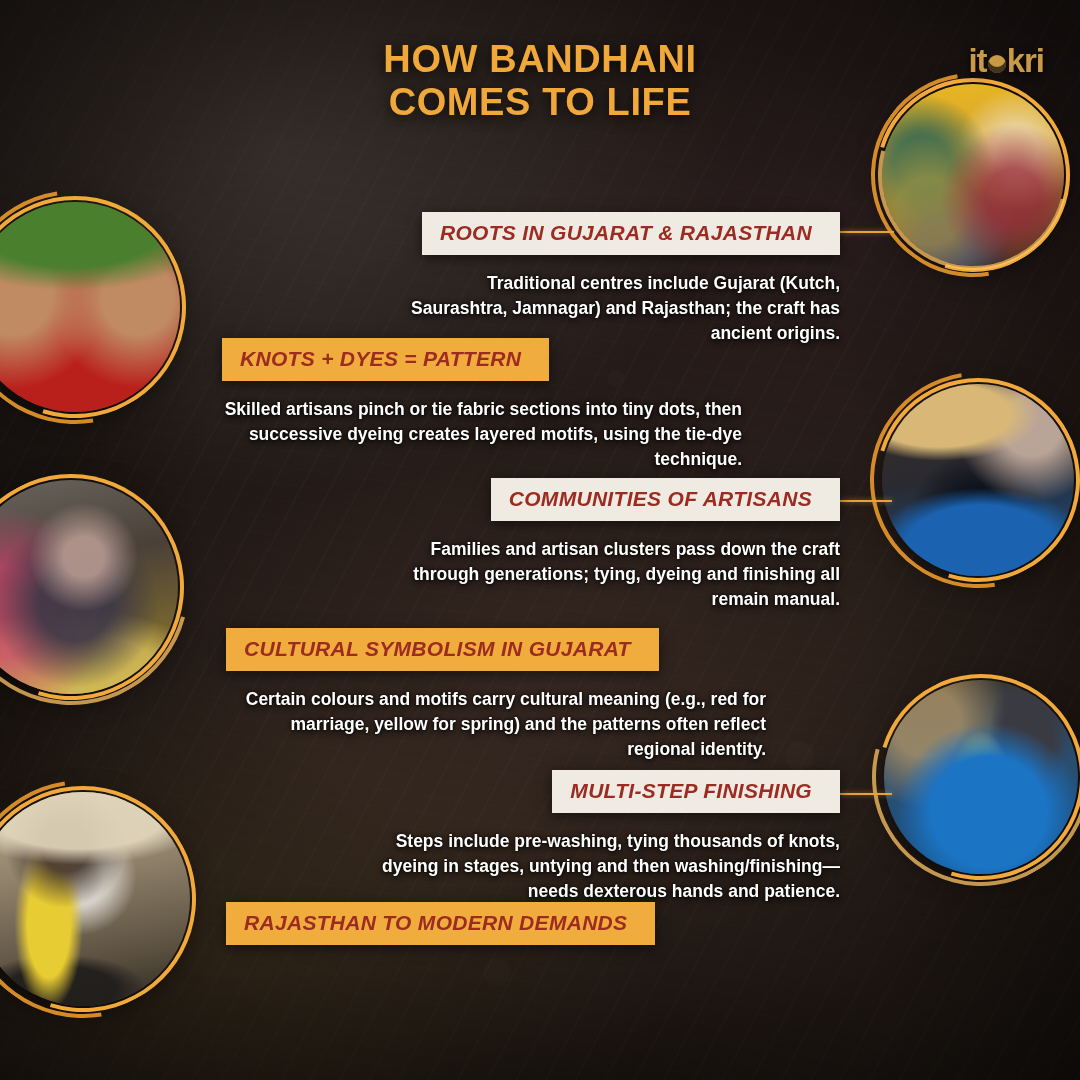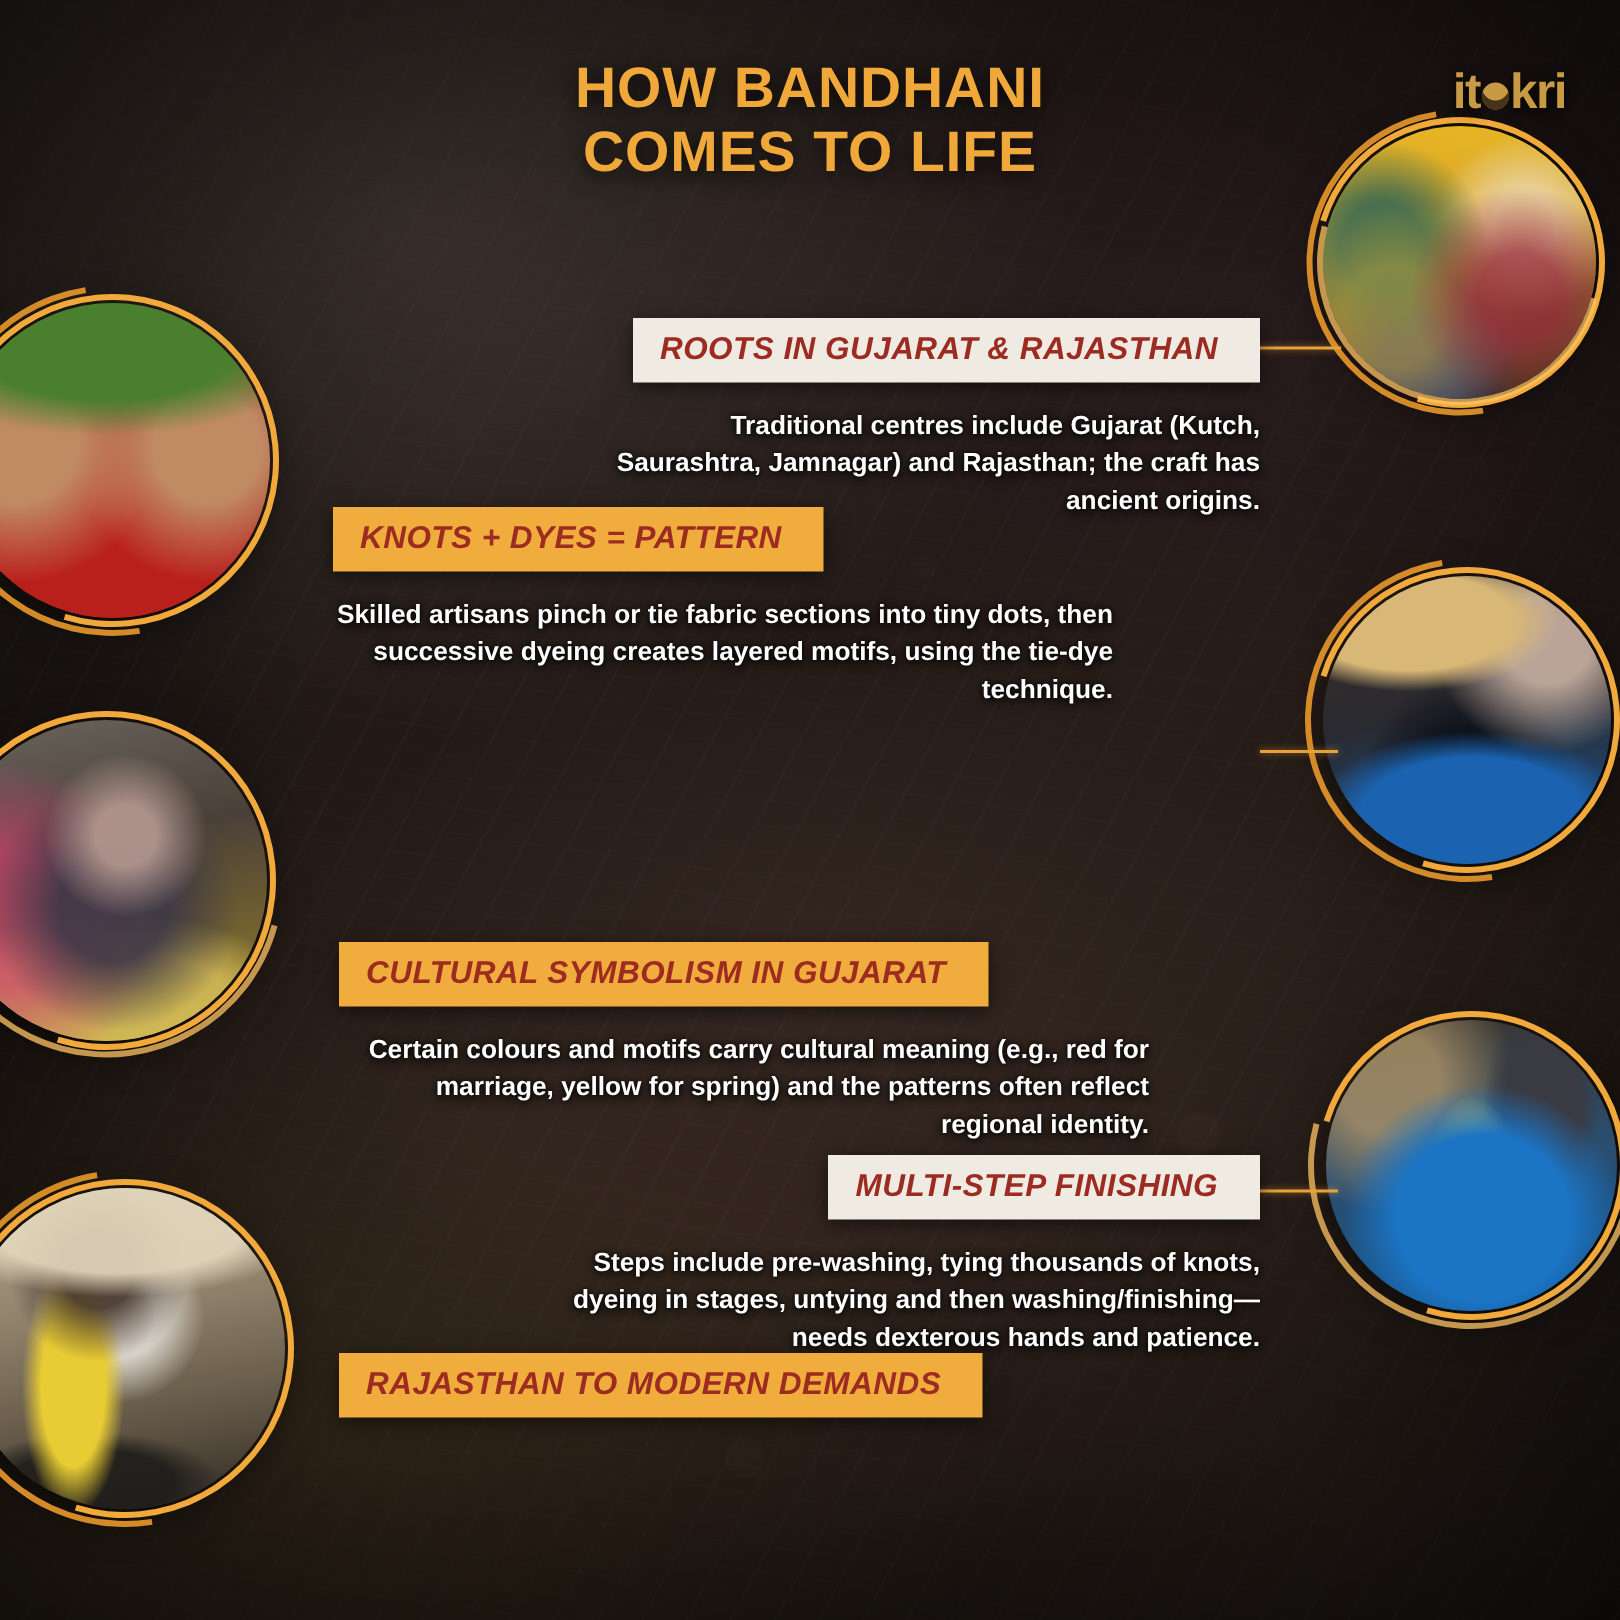--- a/index.html
+++ b/index.html
@@ -221,20 +221,24 @@
   <div class="row right-side" style="left:400px; top:212px; width:440px;">
     <span class="badge cream">ROOTS IN GUJARAT &amp; RAJASTHAN</span>
     <div class="body-text align-right">Traditional centres include Gujarat (Kutch, Saurashtra, Jamnagar) and Rajasthan; the craft has ancient origins.</div>
   </div>
 
   <div class="row" style="left:222px; top:338px; width:520px;">
     <span class="badge amber">KNOTS + DYES = PATTERN</span>
     <div class="body-text align-left">Skilled artisans pinch or tie fabric sections into tiny dots, then successive dyeing creates layered motifs, using the tie-dye technique.</div>
   </div>
 
+  <div class="row right-side" style="left:360px; top:478px; width:480px;">
+    <span class="badge cream">COMMUNITIES OF ARTISANS</span>
+    <div class="body-text align-right">Families and artisan clusters pass down the craft through generations; tying, dyeing and finishing all remain manual.</div>
+  </div>
 
   <div class="row" style="left:226px; top:628px; width:540px;">
     <span class="badge amber">CULTURAL SYMBOLISM IN GUJARAT</span>
     <div class="body-text align-left">Certain colours and motifs carry cultural meaning (e.g., red for marriage, yellow for spring) and the patterns often reflect regional identity.</div>
   </div>
 
   <div class="row right-side" style="left:380px; top:770px; width:460px;">
     <span class="badge cream">MULTI-STEP FINISHING</span>
     <div class="body-text align-right">Steps include pre-washing, tying thousands of knots, dyeing in stages, untying and then washing/finishing—needs dexterous hands and patience.</div>
   </div>

